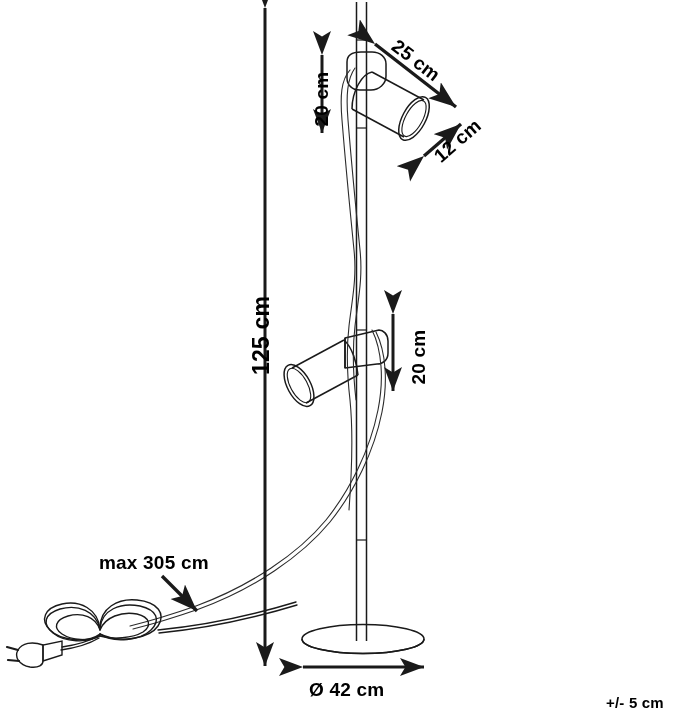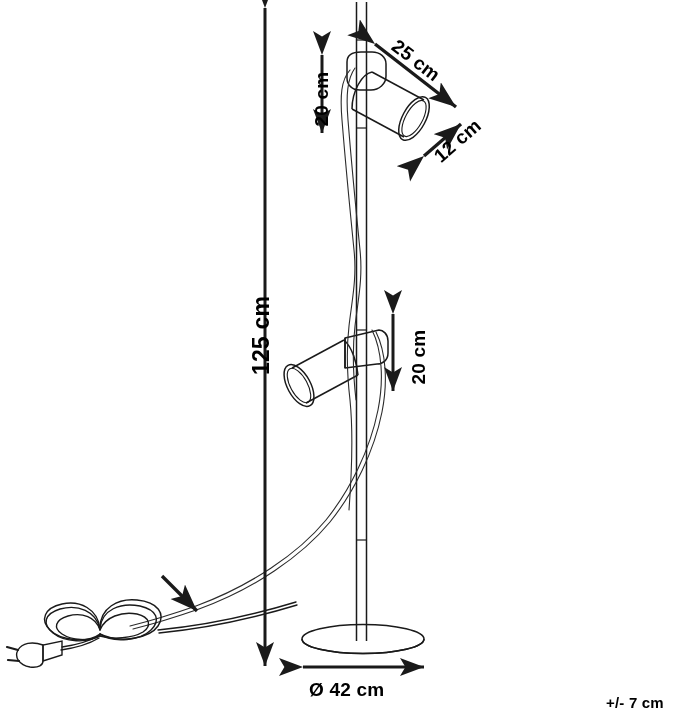--- a/index.html
+++ b/index.html
@@ -221,18 +221,19 @@
   <div class="dim-label lbl-height rot-cw90">125 cm</div>
 
   <div class="dim-label lbl-top20 rot-cw90">20 cm</div>
 
   <div class="dim-label lbl-mid20 rot-cw90">20 cm</div>
 
   <div class="dim-label lbl-25">25 cm</div>
 
   <div class="dim-label lbl-12">12 cm</div>
 
+  <div class="dim-label lbl-cord">max 305 cm</div>
 
   <div class="dim-label lbl-diam">Ø 42 cm</div>
 
-  <div class="dim-label lbl-tol">+/- 7 cm</div>
+  <div class="dim-label lbl-tol">+/- 5 cm</div>
 
 </div>
 
 </body></html>

